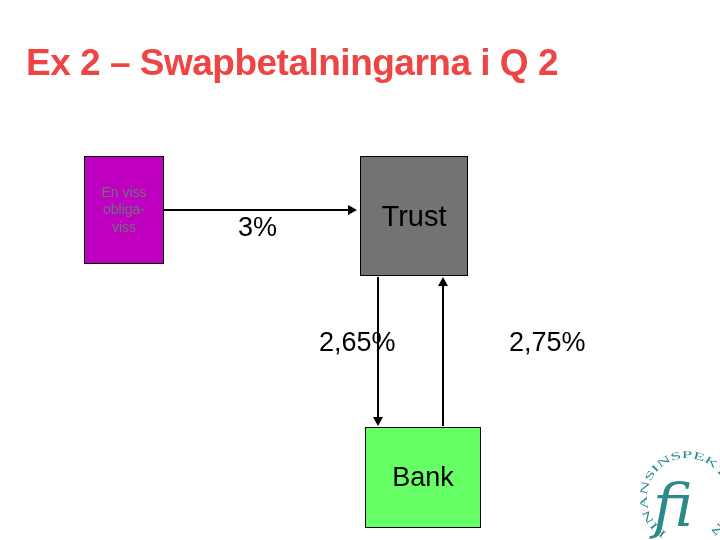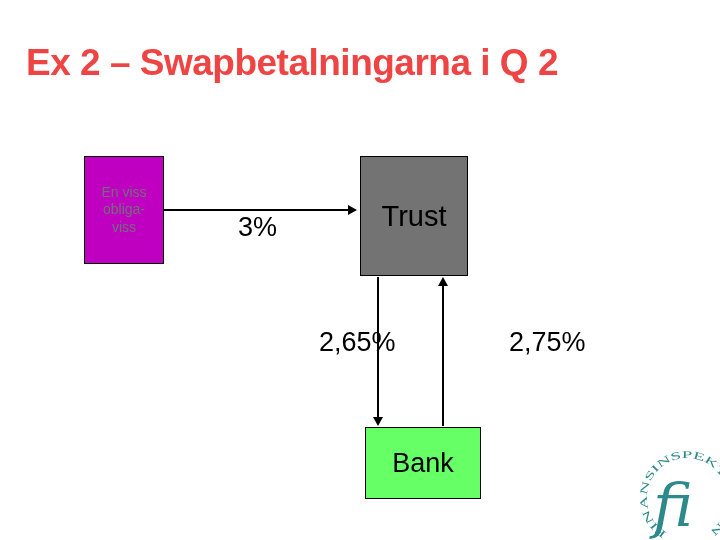--- a/index.html
+++ b/index.html
@@ -29,21 +29,21 @@
     background: #C000C0;
     color: #70707A;
     font-size: 14px; line-height: 17.5px;
   }
   .node-trust {
     left: 360px; top: 156px; width: 108px; height: 120px;
     background: #737373;
     color: #000000; font-size: 29px;
   }
   .node-bank {
-    left: 365px; top: 427px; width: 116px; height: 72px;
+    left: 365px; top: 427px; width: 116px; height: 101px;
     background: #66FF66;
     color: #000000; font-size: 27px;
   }
   .arrows-layer {
     position: absolute; left: 0; top: 0;
     width: 720px; height: 540px;
     pointer-events: none;
   }
   .flow-label {
     position: absolute;

